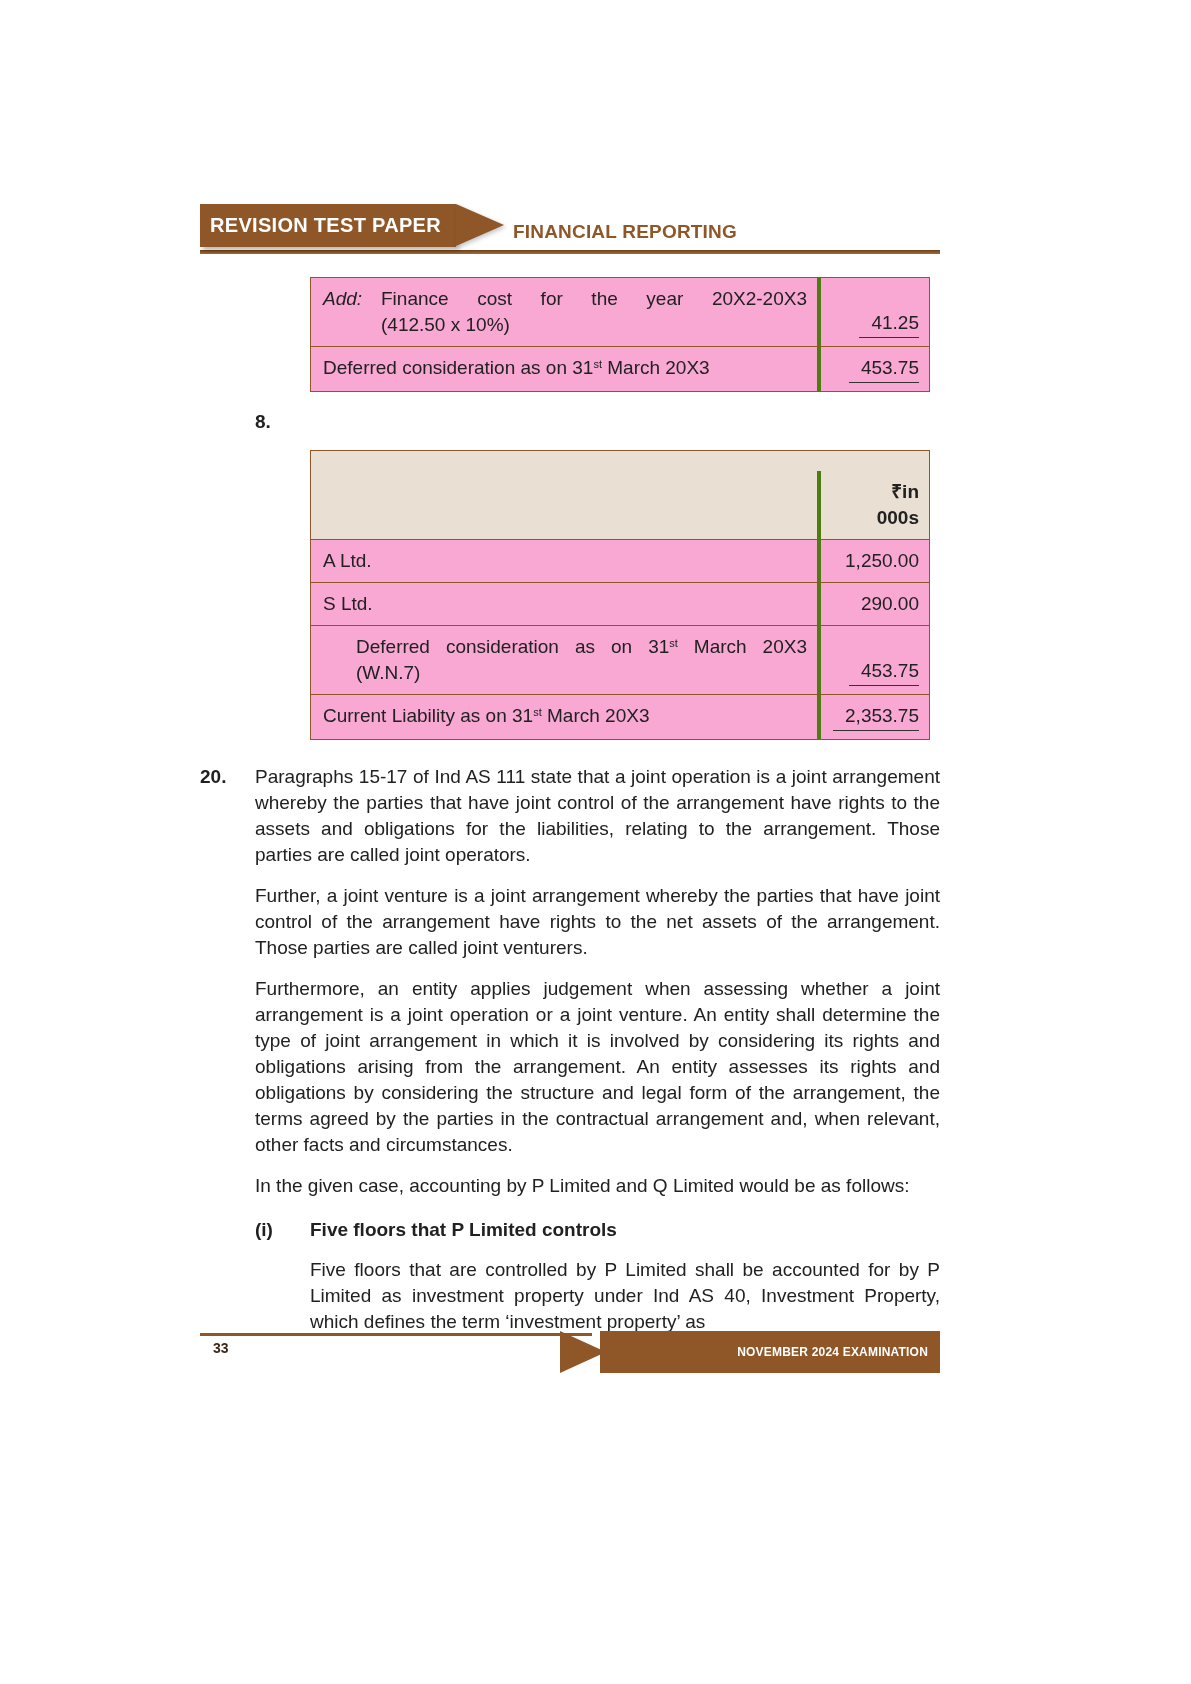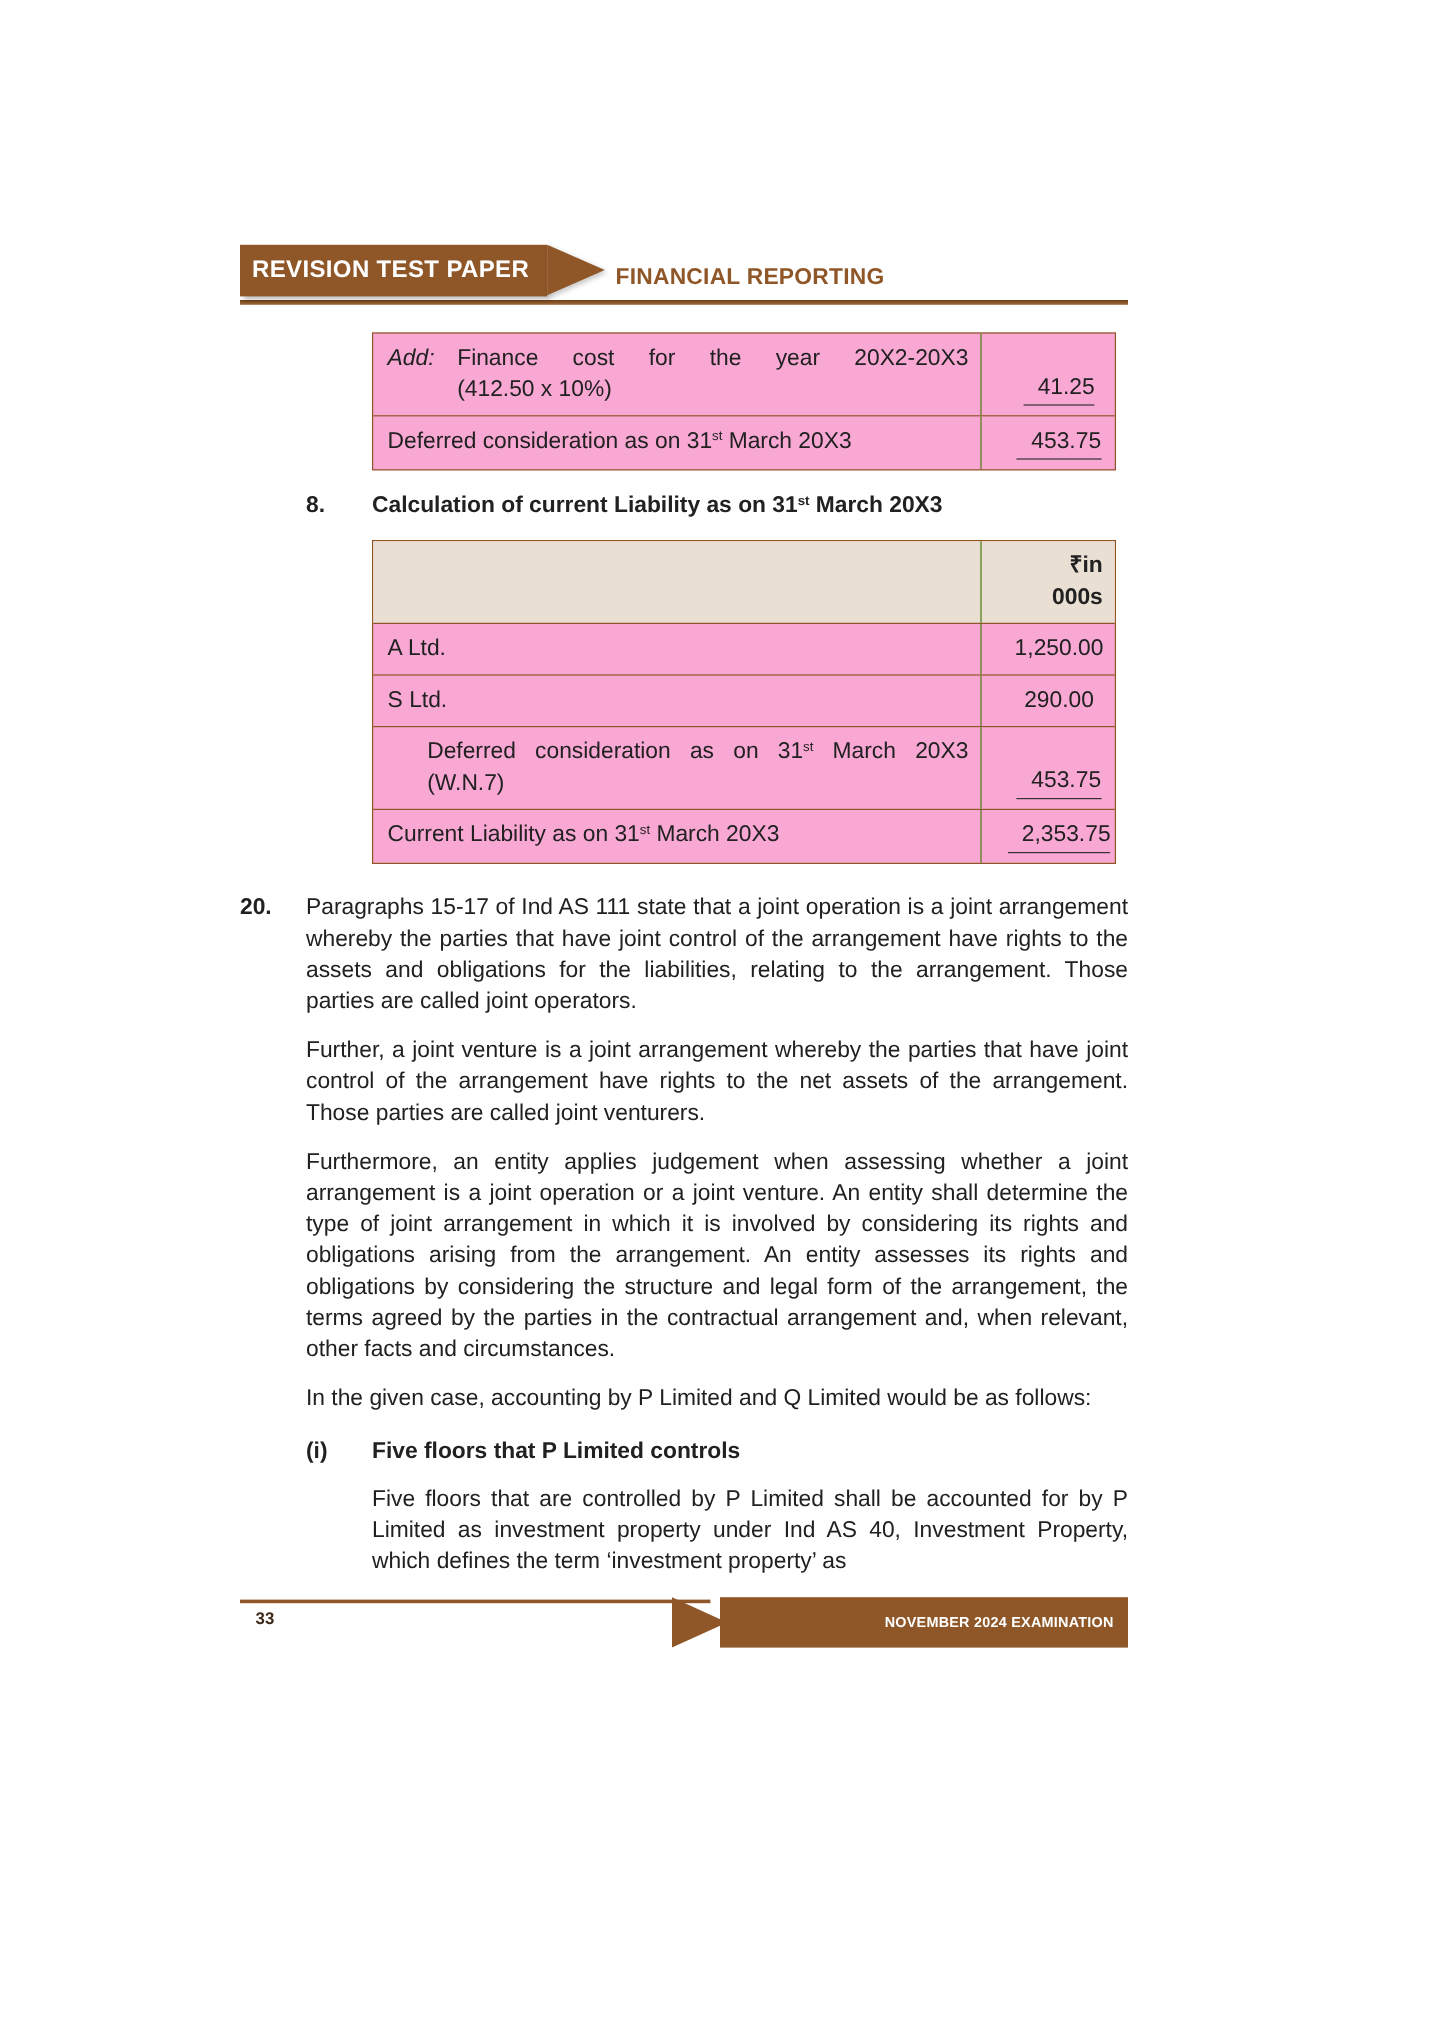--- a/index.html
+++ b/index.html
@@ -35,26 +35,26 @@
   
   .content { position:absolute; left:200px; top:277px; width:740px; font-size:19px; line-height:26px; }
 
   .tbl { margin-left:110px; width:620px; background:#f9a8d4; border:1px solid #8f5728; }
   .trow { display:flex; border-top:1px solid #8f5728; }
   .trow:first-child { border-top:none; }
   .tcell { padding:8px 10px 8px 12px; }
   .tcell.label { flex:1; }
   .tcell.just { text-align:justify;padding-left:45px; }
   .tcell.value {
-    width:112px; border-left:1px solid #4d7c0f;
-    display:flex; align-items:flex-end; justify-content:center;
+    width:112px; border-left:4px solid #4d7c0f;
+    display:flex; align-items:flex-end; justify-content:flex-end;
     text-align:right; padding-right:10px;padding-left:28px;
   }
   .thead { background:#e9dfd2; }
-  .vhead { font-weight:bold; align-items:center; }
+  .vhead { font-weight:bold; align-items:center;margin-top:20px; }
   .num-ul { border-bottom:1px solid #333; padding-left:12px; padding-bottom:1px; }
 
   .addrow { display:flex; }
   .add-prefix { width:58px; font-style:italic; flex:0 0 58px; }
   .addbody { flex:1; }
   .jfull { text-align:justify; text-align-last:justify; }
 
   sup { font-size:11px; line-height:0; vertical-align:6px; }
 
   .h8 { display:flex; margin:17px 0 15px 55px; font-weight:bold; }
@@ -116,21 +116,20 @@
           <span>Deferred consideration as on 31</span><sup>st</sup><span> March 20X3</span>
         </div>
         <div class="tcell value">
           <span class="num-ul">453.75</span>
         </div>
       </div>
     </div>
 
     <div class="h8">
       <span class="no">8.</span>
-      <span><span>Calculation of current Liability as on 31</span><sup>st</sup><span> March 20X3</span></span>
     </div>
 
     <div class="tbl">
       <div class="trow thead">
         <div class="tcell label"></div>
         <div class="tcell value vhead">
           <span>₹in 000s</span>
         </div>
       </div>
       <div class="trow">

